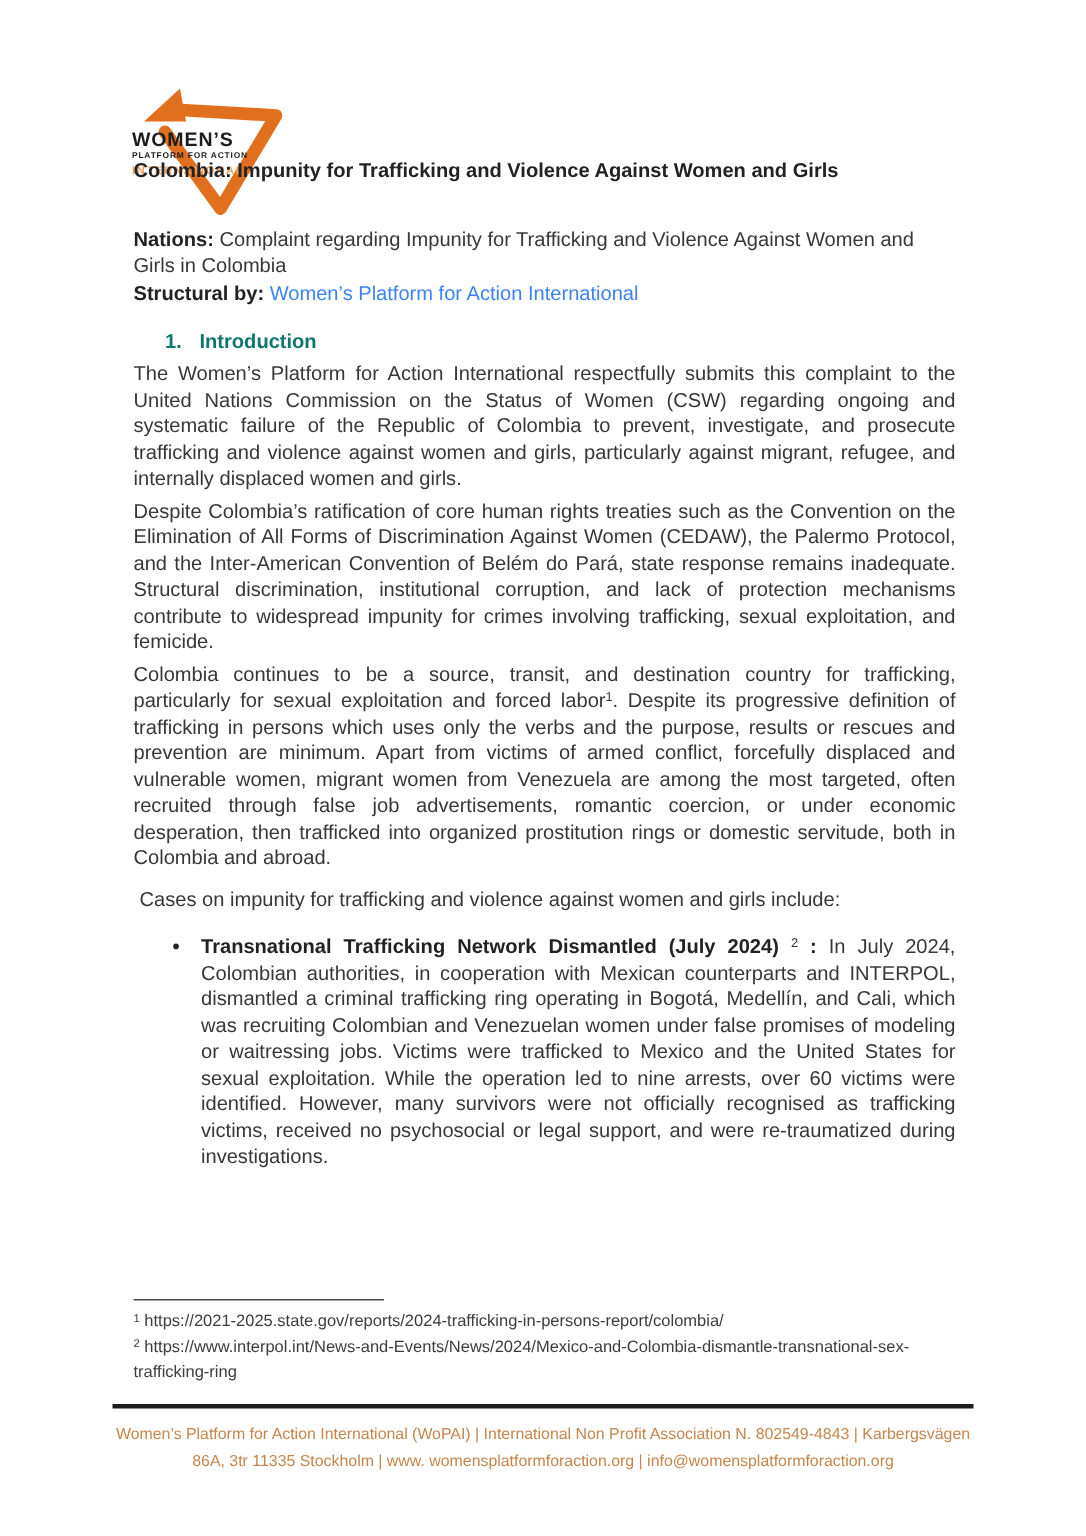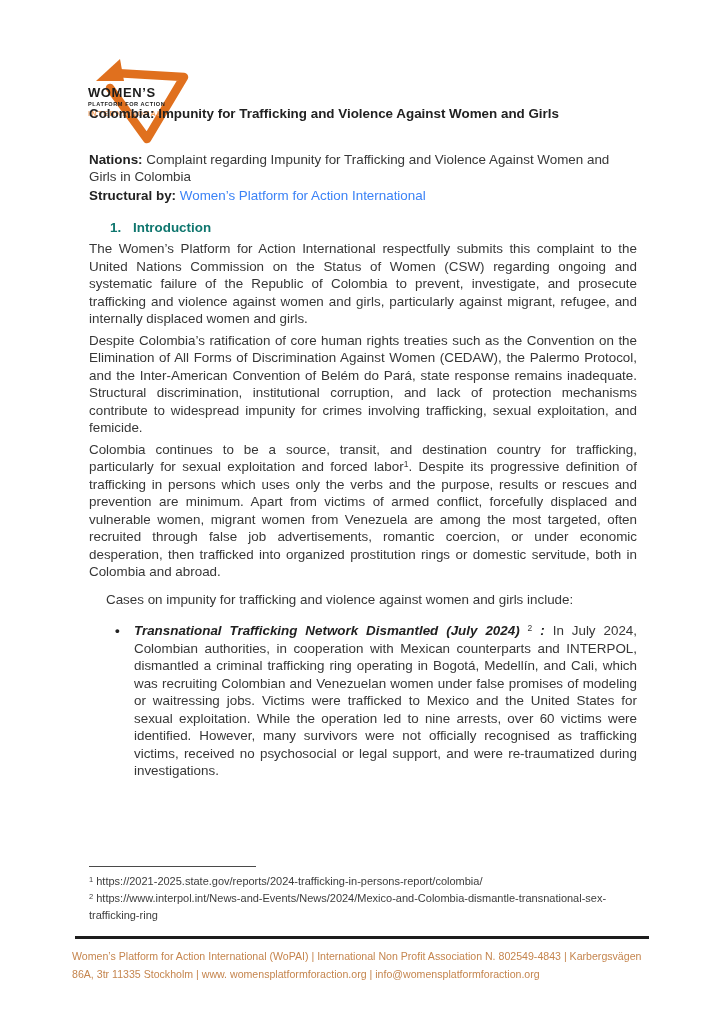--- a/index.html
+++ b/index.html
@@ -24,40 +24,40 @@
   .doc-title{font-weight:bold;color:#222;margin:8px 0 0 0;font-size:13.4px;}
   .meta{margin-top:28px;}
   .meta p{margin:0 0 1.5px 0;}
   .meta b{color:#222;}
   .meta .link{color:#3b82f6;text-decoration:none;cursor:pointer;}
 
   h2.sec{font-size:13.4px;font-weight:bold;color:#0f766e;margin:14px 0 0 0;padding-left:21px;line-height:17.5px;}
   h2.sec .num{display:inline-block;width:23px;}
 
   p.body{margin:4px 0 0 0;text-align:justify;}
-  p.cases{margin:10px 0 0 17px;}
+  p.cases{margin:10px 0 0 4px;}
 
   sup.fn{font-size:8.5px;line-height:0;vertical-align:4px;}
 
   .bullet-item{display:flex;margin:14px 0 0 0;padding-left:26px;}
   .bullet-marker{width:19px;flex:0 0 19px;font-weight:bold;color:#222;}
   .bullet-body{flex:1;text-align:justify;}
-  .bullet-body b{color:#222;font-style:italic;}
+  .bullet-body b{color:#222;}
 
   
   .footnote-sep{position:absolute;left:89px;top:866px;width:167px;border-top:1.4px solid #4a4a4a;}
   .footnotes{position:absolute;left:89px;top:873px;width:548px;font-size:11px;line-height:17px;color:#3c3c3c;}
   .footnotes p{margin:0;}
   .footnotes sup{font-size:7.5px;vertical-align:3px;line-height:0;}
 
   
   .footer-rule{position:absolute;left:75px;top:936px;width:574px;height:2.6px;background:#1d1d1d;}
   .footer-text{
     position:absolute;left:72px;top:948px;width:580px;
-    color:#c5854e;font-size:10.6px;line-height:17.5px;
+    text-align:center;color:#c5854e;font-size:10.6px;line-height:17.5px;
   }
 </style>
 </head>
 <body>
 
 <div class="page">
 
   <div class="logo">
     <svg width="132" height="100" viewBox="0 0 132 100">
       <path d="M30 23 L99 27 L62 89 L25 38" fill="none" stroke="#e0701e" stroke-width="8.5" stroke-linejoin="round" stroke-linecap="round"></path>

